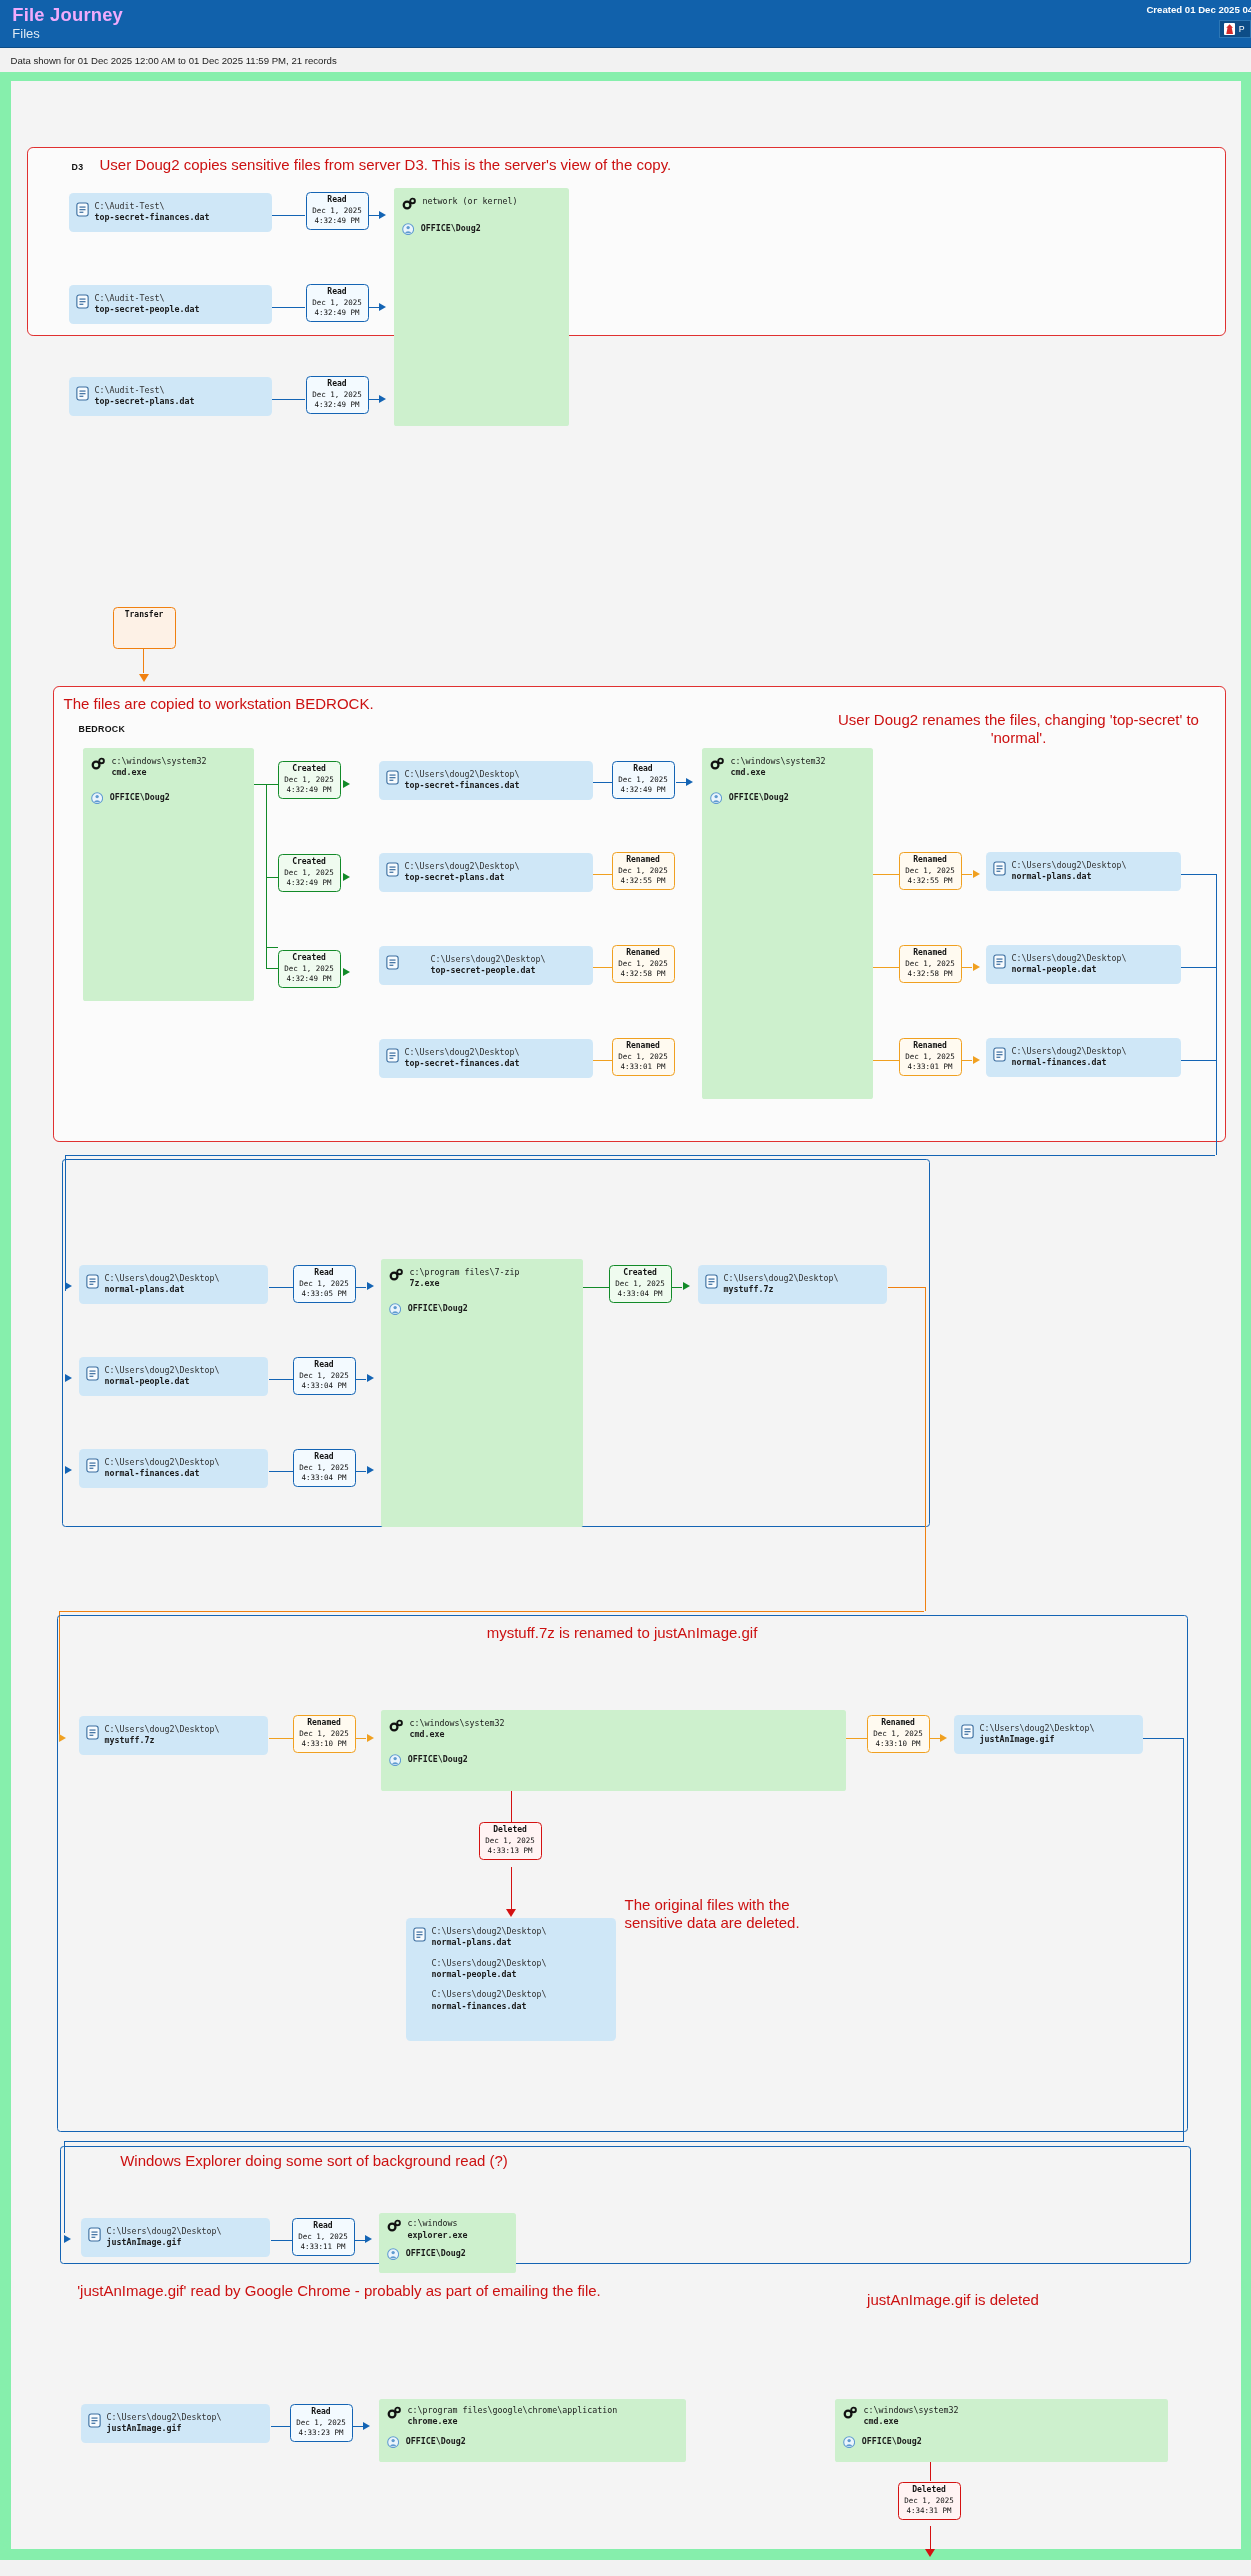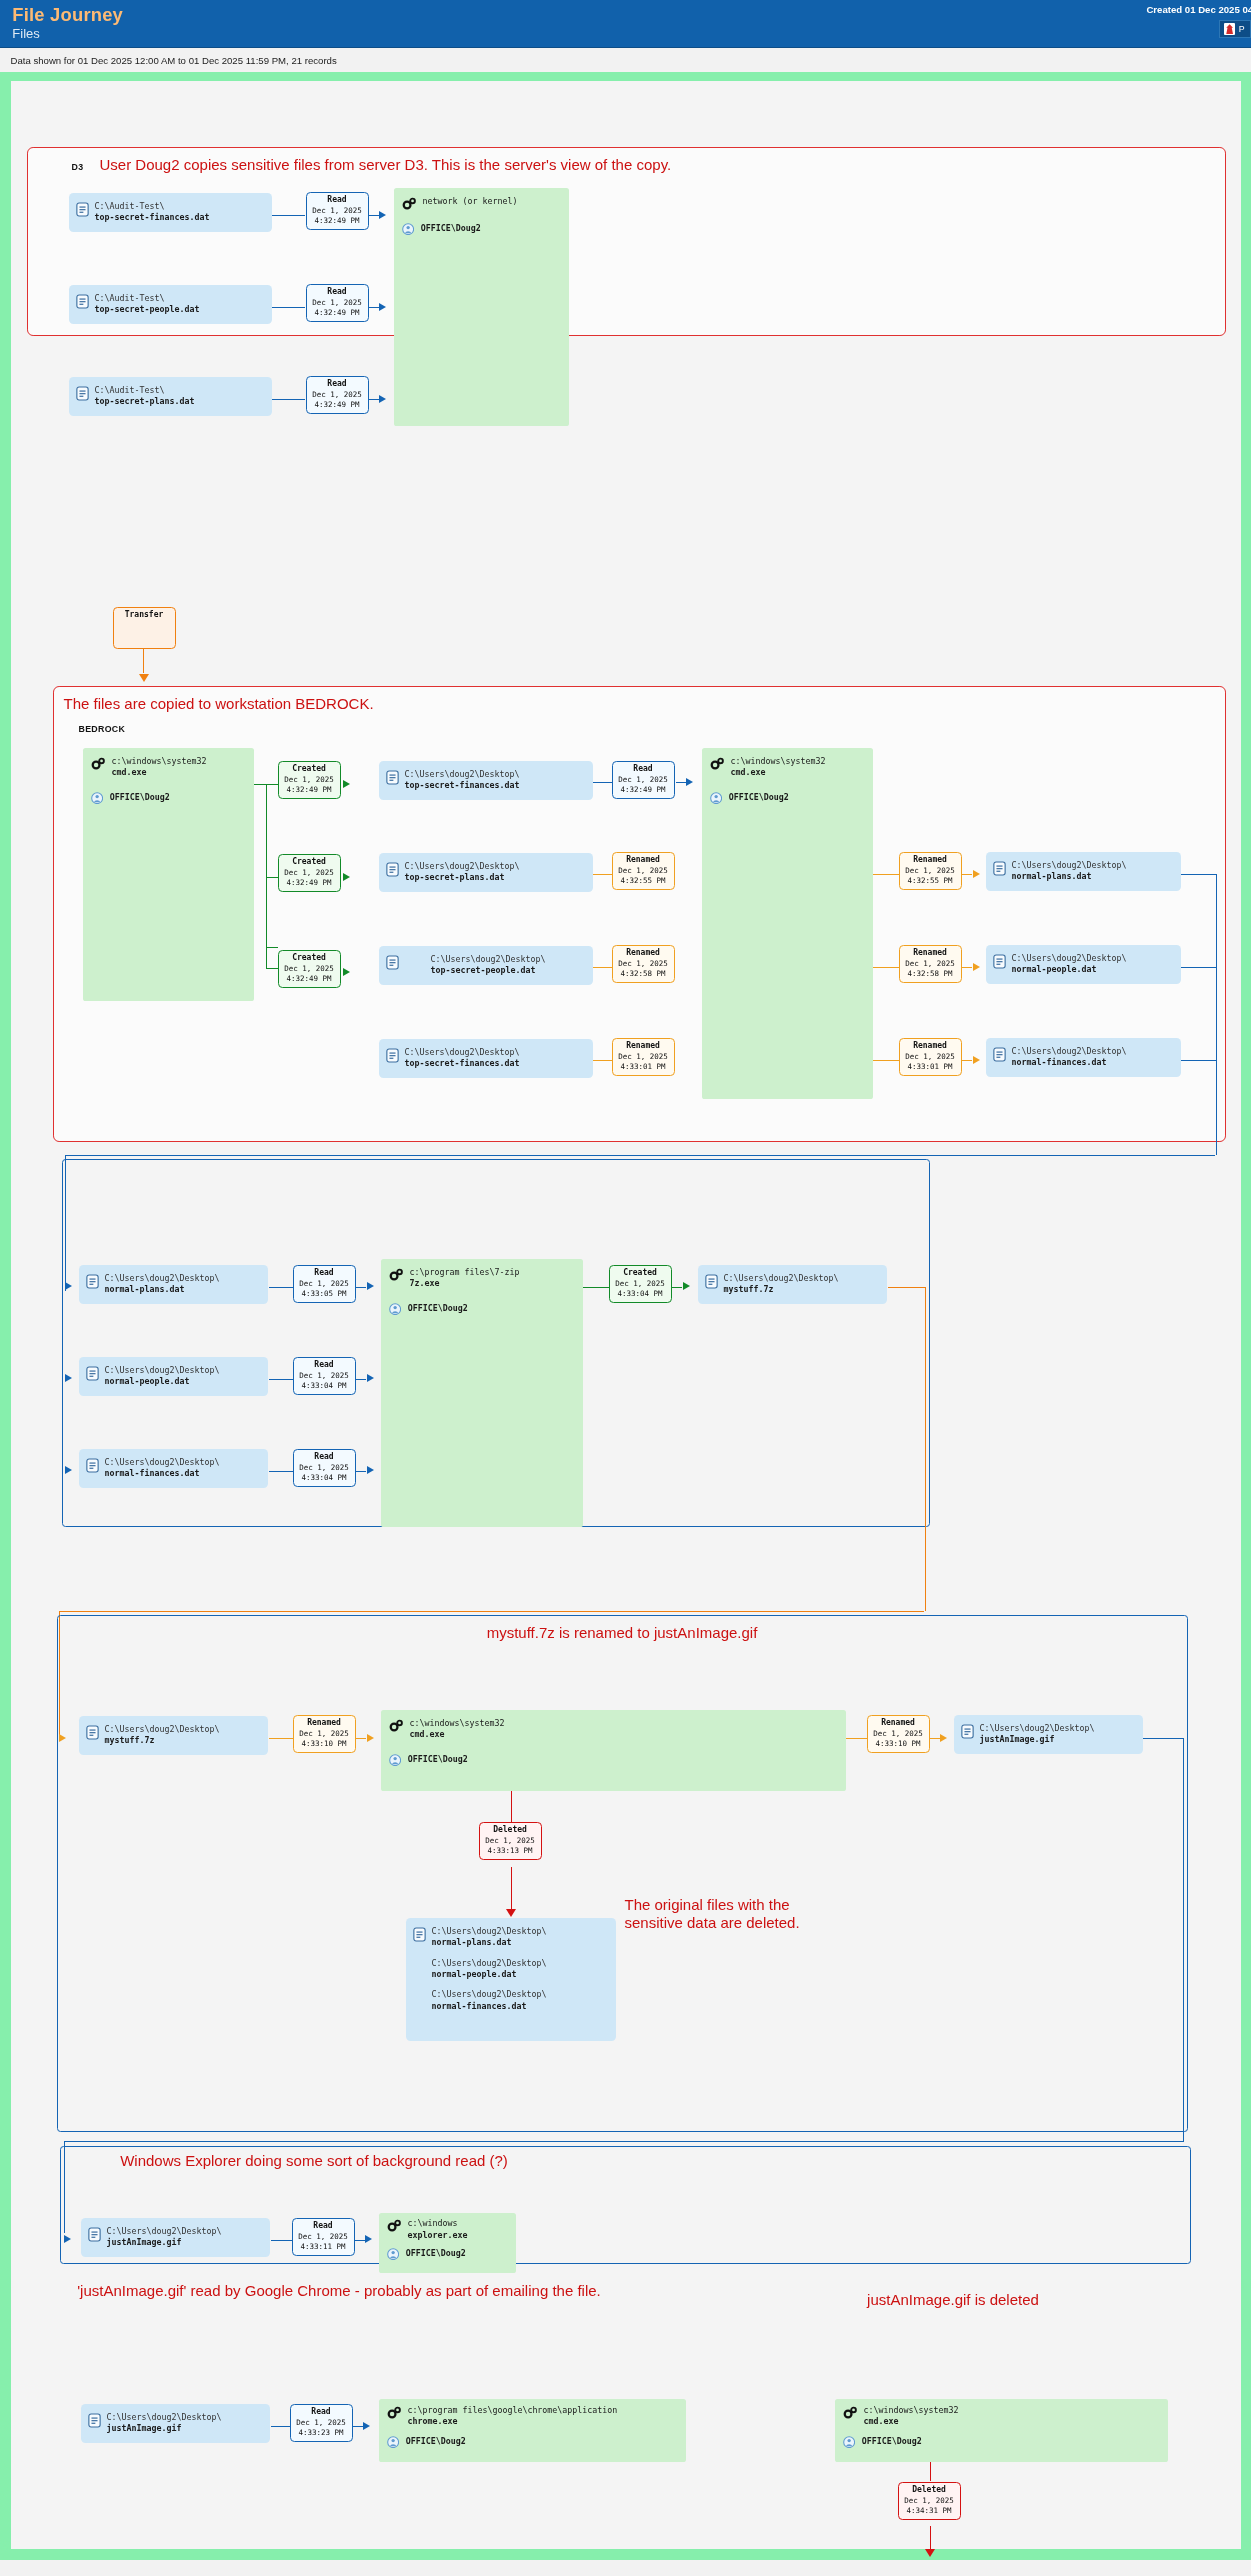--- a/index.html
+++ b/index.html
@@ -13,21 +13,21 @@
 
   
   .appbar {
     background: #1161ab;
     height: 48px;
     position: relative;
     padding: 5.3px 12.3px 0 12.3px;
     border-bottom: 1.8px solid #0d4d87;
   }
   .app-title {
-    color:#fdba74; font-size:18.4px; font-weight:bold; line-height:20px;
+    color:#f0abfc; font-size:18.4px; font-weight:bold; line-height:20px;
     letter-spacing:0.2px;
   }
   .app-sub { color:#dfeaf5; font-size:13px; line-height:14px; margin-top:2px; }
   .hdr-right {
     position:absolute; right:0px; top:3.5px; text-align:right;
   }
   .hdr-created {
     color:#ffffff; font-size:9.6px; font-weight:bold; white-space:nowrap;
     padding-right:0px; margin-right:-5.3px;
   }
@@ -252,20 +252,21 @@
   </div>
 
   <div class="action transfer" style="left:102px; top:526px; width:63px; height:42px;">
     <div class="act">Transfer</div>
   </div>
   <div class="vline lorange2" style="left:132px; top:568px; height:24.6px;"></div>
   <div class="arrow ar-down-orange" style="left:128px; top:593px;"></div>
 
   <div class="group-red" style="left:42px; top:605px; width:1173px; height:456px;"></div>
   <div class="note" style="left:53px; top:614px; width:631px;">The files are copied to workstation BEDROCK.</div>
+  <div class="note center" style="left:815px; top:630px; width:386px;">User Doug2 renames the files, changing 'top-secret' to 'normal'.</div>
   <div class="hostlabel" style="left:68px; top:643px;">BEDROCK</div>
 
   <div class="procnode" style="left:72px; top:667px; width:171px; height:253px;">
     <div class="prow">
       <span class="gear"><svg width="14" height="13" viewBox="0 0 16 15">
               <use href="#ic-gears"></use>
             </svg></span>
       <div class="ptext"><span class="dim">c:\windows\system32</span>
 <span>cmd.exe</span></div>
     </div>

